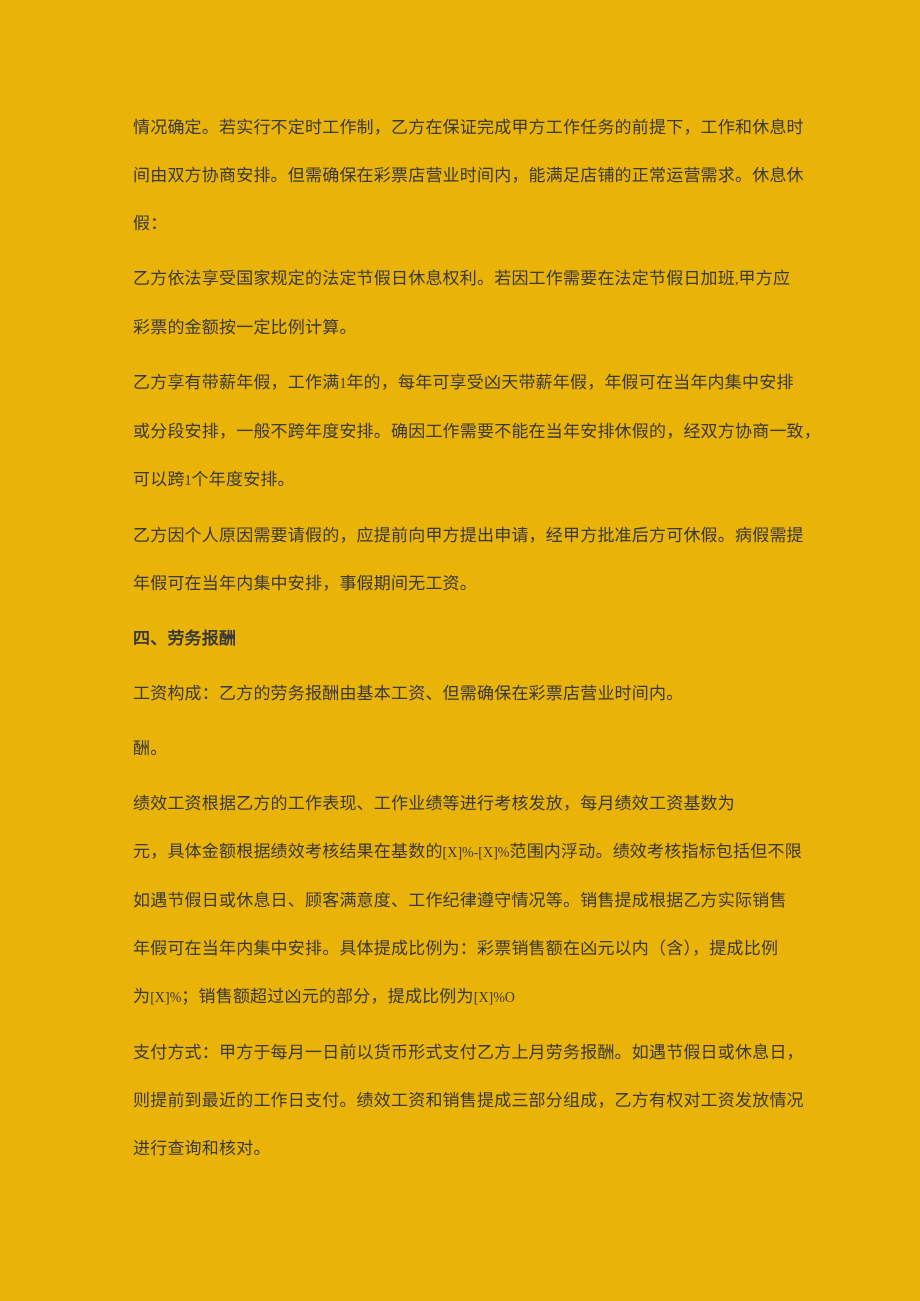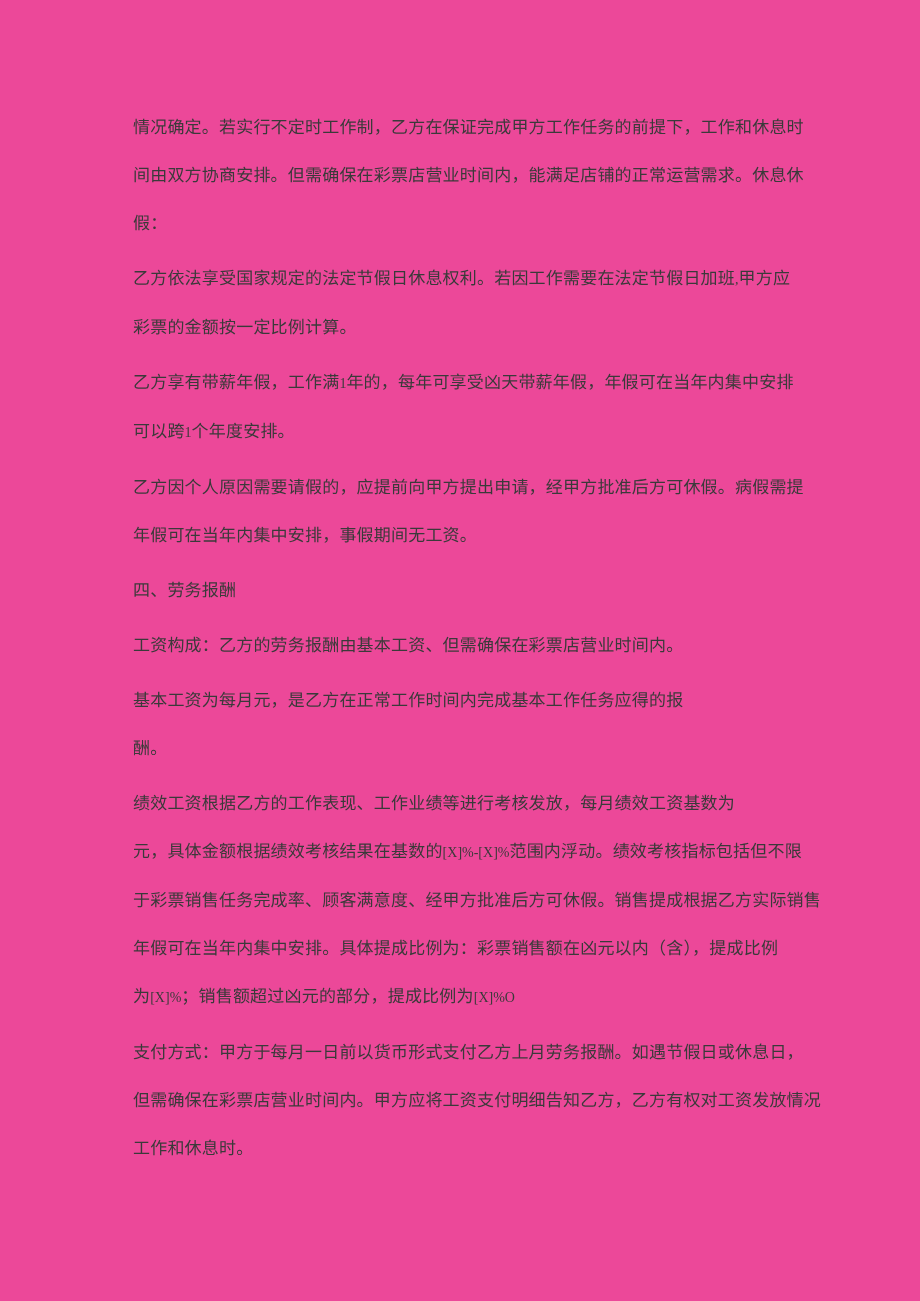--- a/index.html
+++ b/index.html
@@ -10,38 +10,38 @@
   body {
     position: relative;
     width: 920px;
     height: 1301px;
     overflow: hidden;
     font-family: "Liberation Sans", "DejaVu Sans", sans-serif;
   }
   .page {
     position: absolute;
     inset: 0;
-    background: #ec4899;
+    background: #eab308;
   }
   .doc-body {
     position: absolute;
     left: 133px;
     top: 104px;
     width: 680px;
     color: #3a3a3a;
     font-size: 17px;
     line-height: 48px;
     letter-spacing: 0.2px;
   }
   .paragraph {
     margin: 0 0 7px 0;
   }
   .paragraph.heading {
     
-    font-weight: normal;
+    font-weight: bold;
   }
   .line {
     white-space: nowrap;
   }
   
   .latin {
     font-family: "Liberation Serif", "DejaVu Serif", serif;
     font-size: 14px;
     letter-spacing: 0;
   }
@@ -55,42 +55,42 @@
         <div class="line">情况确定。若实行不定时工作制，乙方在保证完成甲方工作任务的前提下，工作和休息时</div>
         <div class="line">间由双方协商安排。但需确保在彩票店营业时间内，能满足店铺的正常运营需求。休息休</div>
         <div class="line">假：</div>
       </div>
       <div class="paragraph">
         <div class="line">乙方依法享受国家规定的法定节假日休息权利。若因工作需要在法定节假日加班<span class="latin">,</span>甲方应</div>
         <div class="line">彩票的金额按一定比例计算。</div>
       </div>
       <div class="paragraph">
         <div class="line">乙方享有带薪年假，工作满<span class="latin">1</span>年的，每年可享受凶天带薪年假，年假可在当年内集中安排</div>
+        <div class="line">或分段安排，一般不跨年度安排。确因工作需要不能在当年安排休假的，经双方协商一致，</div>
         <div class="line">可以跨<span class="latin">1</span>个年度安排。</div>
       </div>
       <div class="paragraph">
         <div class="line">乙方因个人原因需要请假的，应提前向甲方提出申请，经甲方批准后方可休假。病假需提</div>
         <div class="line">年假可在当年内集中安排，事假期间无工资。</div>
       </div>
       <div class="paragraph heading">
         <div class="line">四、劳务报酬</div>
       </div>
       <div class="paragraph">
         <div class="line">工资构成：乙方的劳务报酬由基本工资、但需确保在彩票店营业时间内。</div>
       </div>
       <div class="paragraph">
-        <div class="line">基本工资为每月元，是乙方在正常工作时间内完成基本工作任务应得的报</div>
         <div class="line">酬。</div>
       </div>
       <div class="paragraph">
         <div class="line">绩效工资根据乙方的工作表现、工作业绩等进行考核发放，每月绩效工资基数为</div>
         <div class="line">元，具体金额根据绩效考核结果在基数的<span class="latin">[X]%-[X]%</span>范围内浮动。绩效考核指标包括但不限</div>
-        <div class="line">于彩票销售任务完成率、顾客满意度、经甲方批准后方可休假。销售提成根据乙方实际销售</div>
+        <div class="line">如遇节假日或休息日、顾客满意度、工作纪律遵守情况等。销售提成根据乙方实际销售</div>
         <div class="line">年假可在当年内集中安排。具体提成比例为：彩票销售额在凶元以内（含），提成比例</div>
         <div class="line">为<span class="latin">[X]%</span>；销售额超过凶元的部分，提成比例为<span class="latin">[X]%O</span></div>
       </div>
       <div class="paragraph">
         <div class="line">支付方式：甲方于每月一日前以货币形式支付乙方上月劳务报酬。如遇节假日或休息日，</div>
-        <div class="line">但需确保在彩票店营业时间内。甲方应将工资支付明细告知乙方，乙方有权对工资发放情况</div>
-        <div class="line">工作和休息时。</div>
+        <div class="line">则提前到最近的工作日支付。绩效工资和销售提成三部分组成，乙方有权对工资发放情况</div>
+        <div class="line">进行查询和核对。</div>
       </div>
     </div>
 </div>
 
 </body></html>

